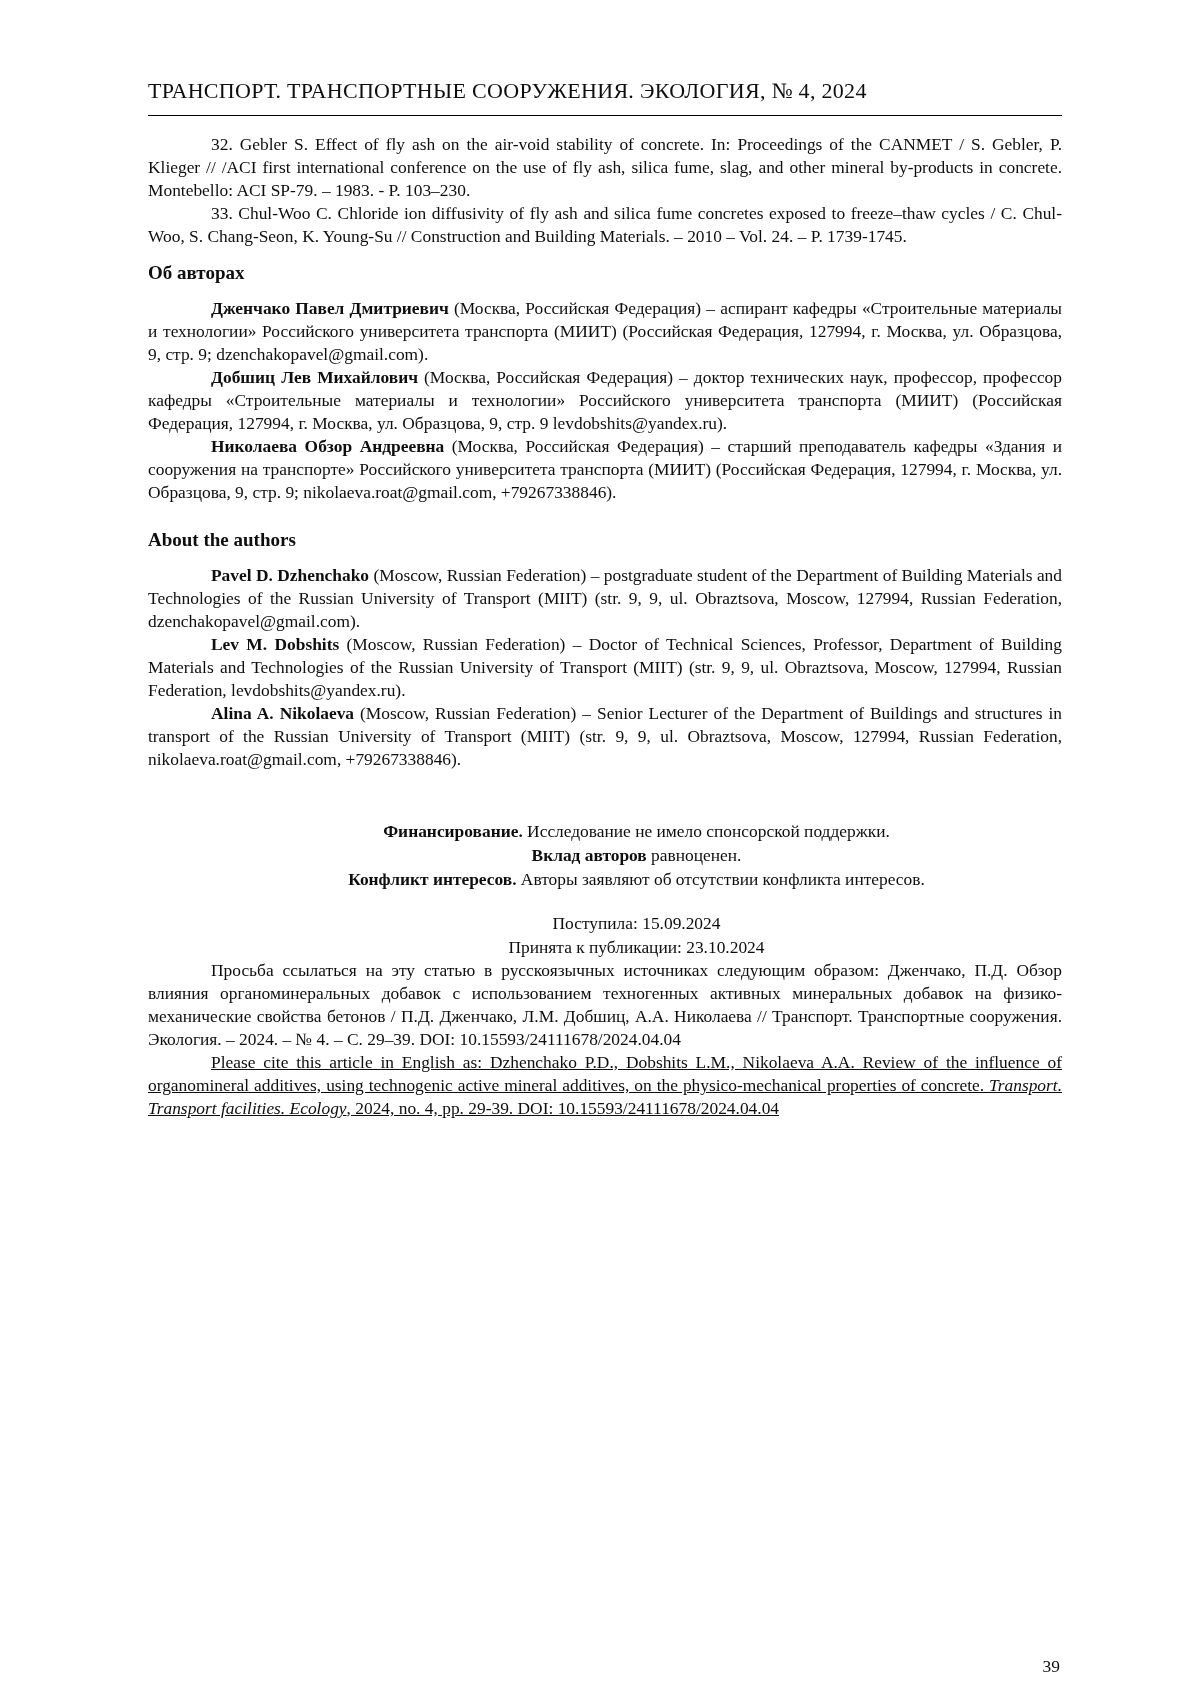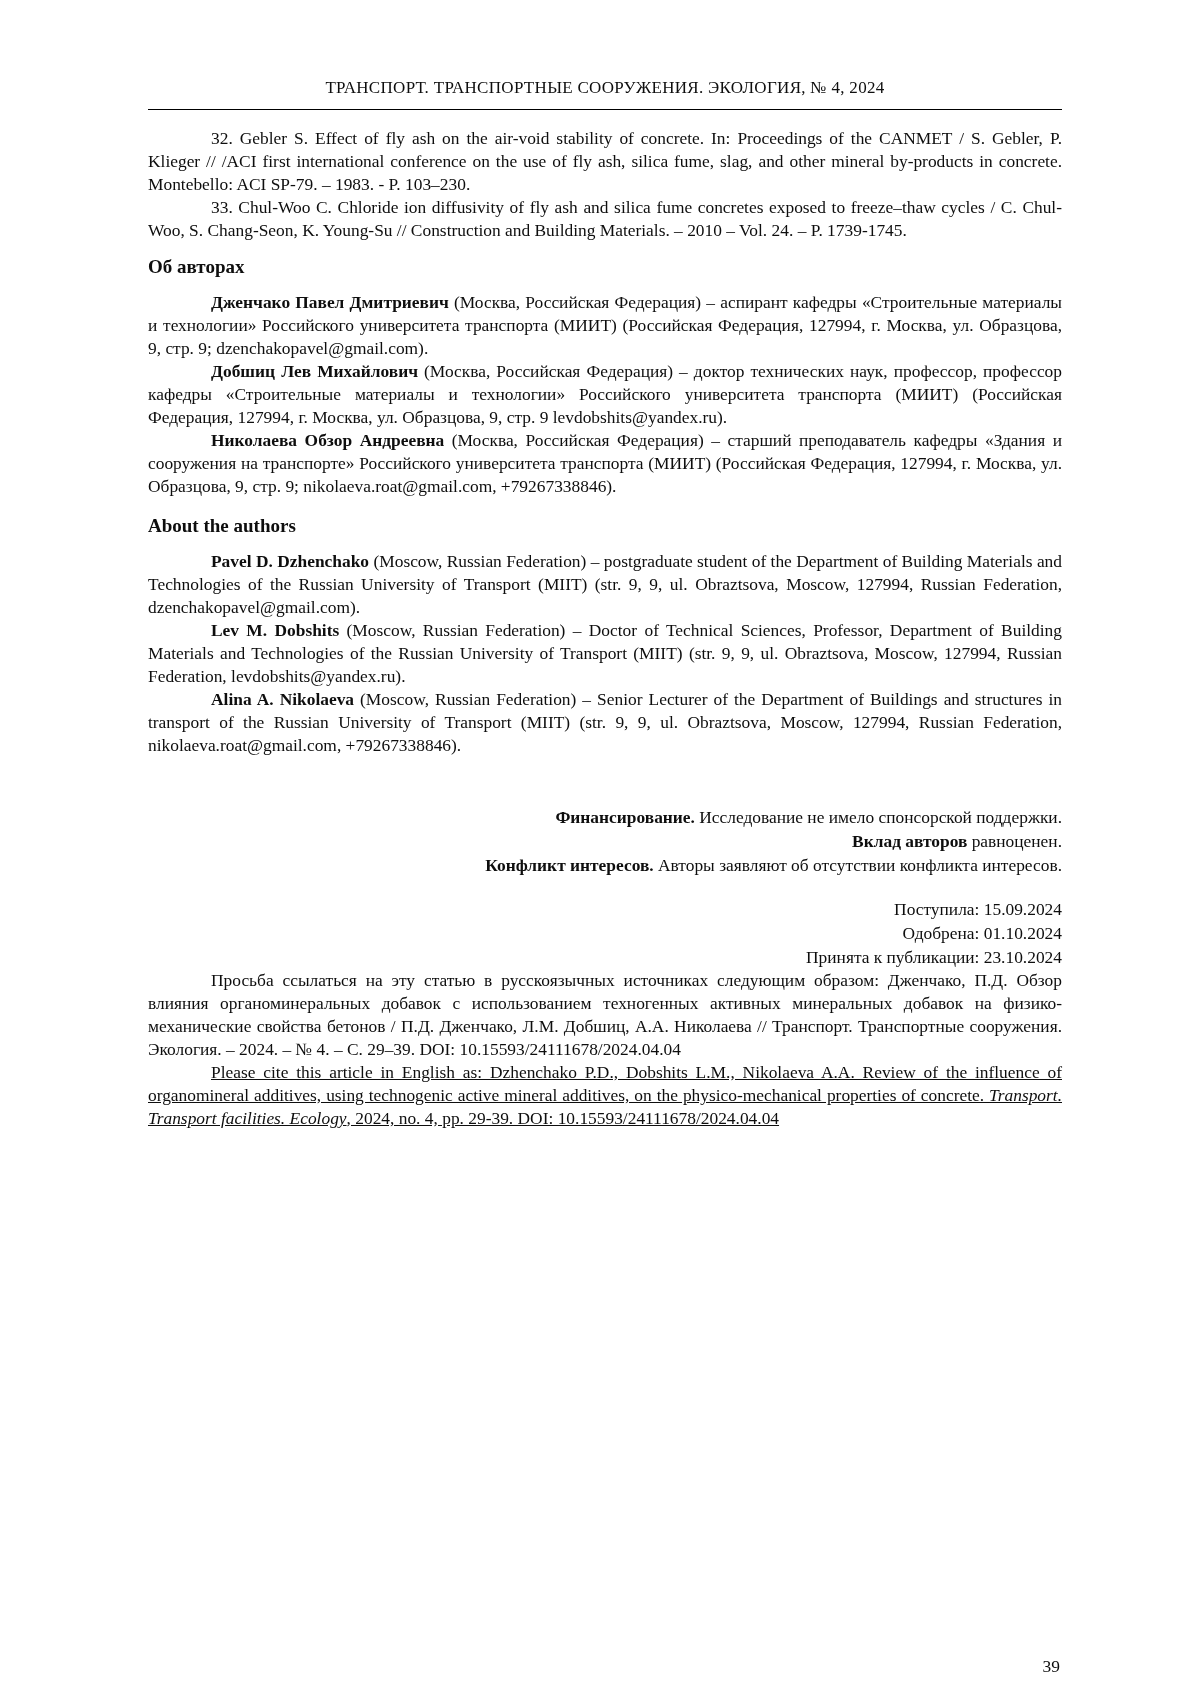--- a/index.html
+++ b/index.html
@@ -8,22 +8,22 @@
     width: 1200px;
     height: 1698px;
     margin: 0 auto;
     background: #ffffff;
     font-family: "Liberation Serif", serif;
     color: #0e0e0e;
     box-sizing: border-box;
     padding: 78px 138px 0 148px;
   }
   .running-head {
-    text-align: center;
-    font-size: 17px;
+    text-align: left;
+    font-size: 22px;
     letter-spacing: 0.3px;
     white-space: nowrap;
   }
   .head-rule {
     border: none;
     border-top: 1.6px solid #000;
     margin: 11px 0 0 0;
   }
   .body-text { margin-top: 17px; }
   p.para {
@@ -41,21 +41,21 @@
     text-align: left;
     text-indent: 0;
   }
   .bold { font-weight: bold; }
   .italic { font-style: italic; }
   .line-item {
     margin: 0;
     font-size: 17.4px;
     line-height: 24px;
     text-indent: 63px;
-    text-align: right;
+    text-align: center;
   }
   .funding-block { margin-top: 48px; }
   .dates-block { margin-top: 20px; }
   .cite-ru { margin-top: 21px; }
   .cite-en { margin-top: 24px; text-decoration: underline; }
   .page-number {
     position: absolute;
     top: 1656px;
     right: 140px;
     font-size: 17.4px;
@@ -73,35 +73,34 @@
 
     <p class="para">32. Gebler S. Effect of fly ash on the air-void stability of concrete. In: Proceedings of the CANMET / S. Gebler, P. Klieger // /ACI first international conference on the use of fly ash, silica fume, slag, and other mineral by-products in concrete. Montebello: ACI SP-79. – 1983. - P. 103–230.</p>
     <p class="para">33. Chul-Woo C. Chloride ion diffusivity of fly ash and silica fume concretes exposed to freeze–thaw cycles / C. Chul-Woo, S. Chang-Seon, K. Young-Su // Construction and Building Materials. – 2010 – Vol. 24. – P. 1739-1745.</p>
 
     <p class="section-heading">Об авторах</p>
 
     <p class="para"><span class="bold">Дженчако Павел Дмитриевич</span><span> (Москва, Российская Федерация) – аспирант кафедры «Строительные материалы и технологии» Российского университета транспорта (МИИТ) (Российская Федерация, 127994, г. Москва, ул. Образцова, 9, стр. 9; dzenchakopavel@gmail.com).</span></p>
     <p class="para"><span class="bold">Добшиц Лев Михайлович</span><span> (Москва, Российская Федерация) – доктор технических наук, профессор, профессор кафедры «Строительные материалы и технологии» Российского университета транспорта (МИИТ) (Российская Федерация, 127994, г. Москва, ул. Образцова, 9, стр. 9 levdobshits@yandex.ru).</span></p>
     <p class="para"><span class="bold">Николаева Обзор Андреевна</span><span> (Москва, Российская Федерация) – старший преподаватель кафедры «Здания и сооружения на транспорте» Российского университета транспорта (МИИТ) (Российская Федерация, 127994, г. Москва, ул. Образцова, 9, стр. 9; nikolaeva.roat@gmail.com, +79267338846).</span></p>
 
-    <p class="section-heading" style="margin-top:16px;">About the authors</p>
+    <p class="section-heading" style="margin-top:24px;">About the authors</p>
 
     <p class="para"><span class="bold">Pavel D. Dzhenchako</span><span> (Moscow, Russian Federation) – postgraduate student of the Department of Building Materials and Technologies of the Russian University of Transport (MIIT) (str. 9, 9, ul. Obraztsova, Moscow, 127994, Russian Federation, dzenchakopavel@gmail.com).</span></p>
     <p class="para"><span class="bold">Lev M. Dobshits</span><span> (Moscow, Russian Federation) – Doctor of Technical Sciences, Professor, Department of Building Materials and Technologies of the Russian University of Transport (MIIT) (str. 9, 9, ul. Obraztsova, Moscow, 127994, Russian Federation, levdobshits@yandex.ru).</span></p>
     <p class="para"><span class="bold">Alina A. Nikolaeva</span><span> (Moscow, Russian Federation) – Senior Lecturer of the Department of Buildings and structures in transport of the Russian University of Transport (MIIT) (str. 9, 9, ul. Obraztsova, Moscow, 127994, Russian Federation, nikolaeva.roat@gmail.com, +79267338846).</span></p>
 
     <div class="funding-block">
       <p class="line-item"><span class="bold">Финансирование.</span><span> Исследование не имело спонсорской поддержки.</span></p>
       <p class="line-item"><span class="bold">Вклад авторов</span><span> равноценен.</span></p>
       <p class="line-item"><span class="bold">Конфликт интересов.</span><span> Авторы заявляют об отсутствии конфликта интересов.</span></p>
     </div>
 
     <div class="dates-block">
       <p class="line-item">Поступила: 15.09.2024</p>
-      <p class="line-item">Одобрена: 01.10.2024</p>
       <p class="line-item">Принята к публикации: 23.10.2024</p>
     </div>
 
     <p class="para cite-ru">Просьба ссылаться на эту статью в русскоязычных источниках следующим образом: Дженчако, П.Д. Обзор влияния органоминеральных добавок с использованием техногенных активных минеральных добавок на физико-механические свойства бетонов / П.Д. Дженчако, Л.М. Добшиц, А.А. Николаева // Транспорт. Транспортные сооружения. Экология. – 2024. – № 4. – С. 29–39. DOI: 10.15593/24111678/2024.04.04</p>
 
     <p class="para cite-en"><span>Please cite this article in English as: Dzhenchako P.D., Dobshits L.M., Nikolaeva A.A. Review of the influence of organomineral additives, using technogenic active mineral additives, on the physico-mechanical properties of concrete. </span><span class="italic">Transport. Transport facilities. Ecology</span><span>, 2024, no. 4, pp. 29-39. DOI: 10.15593/24111678/2024.04.04</span></p>
 
   </div>
 
   <div class="page-number">39</div>

